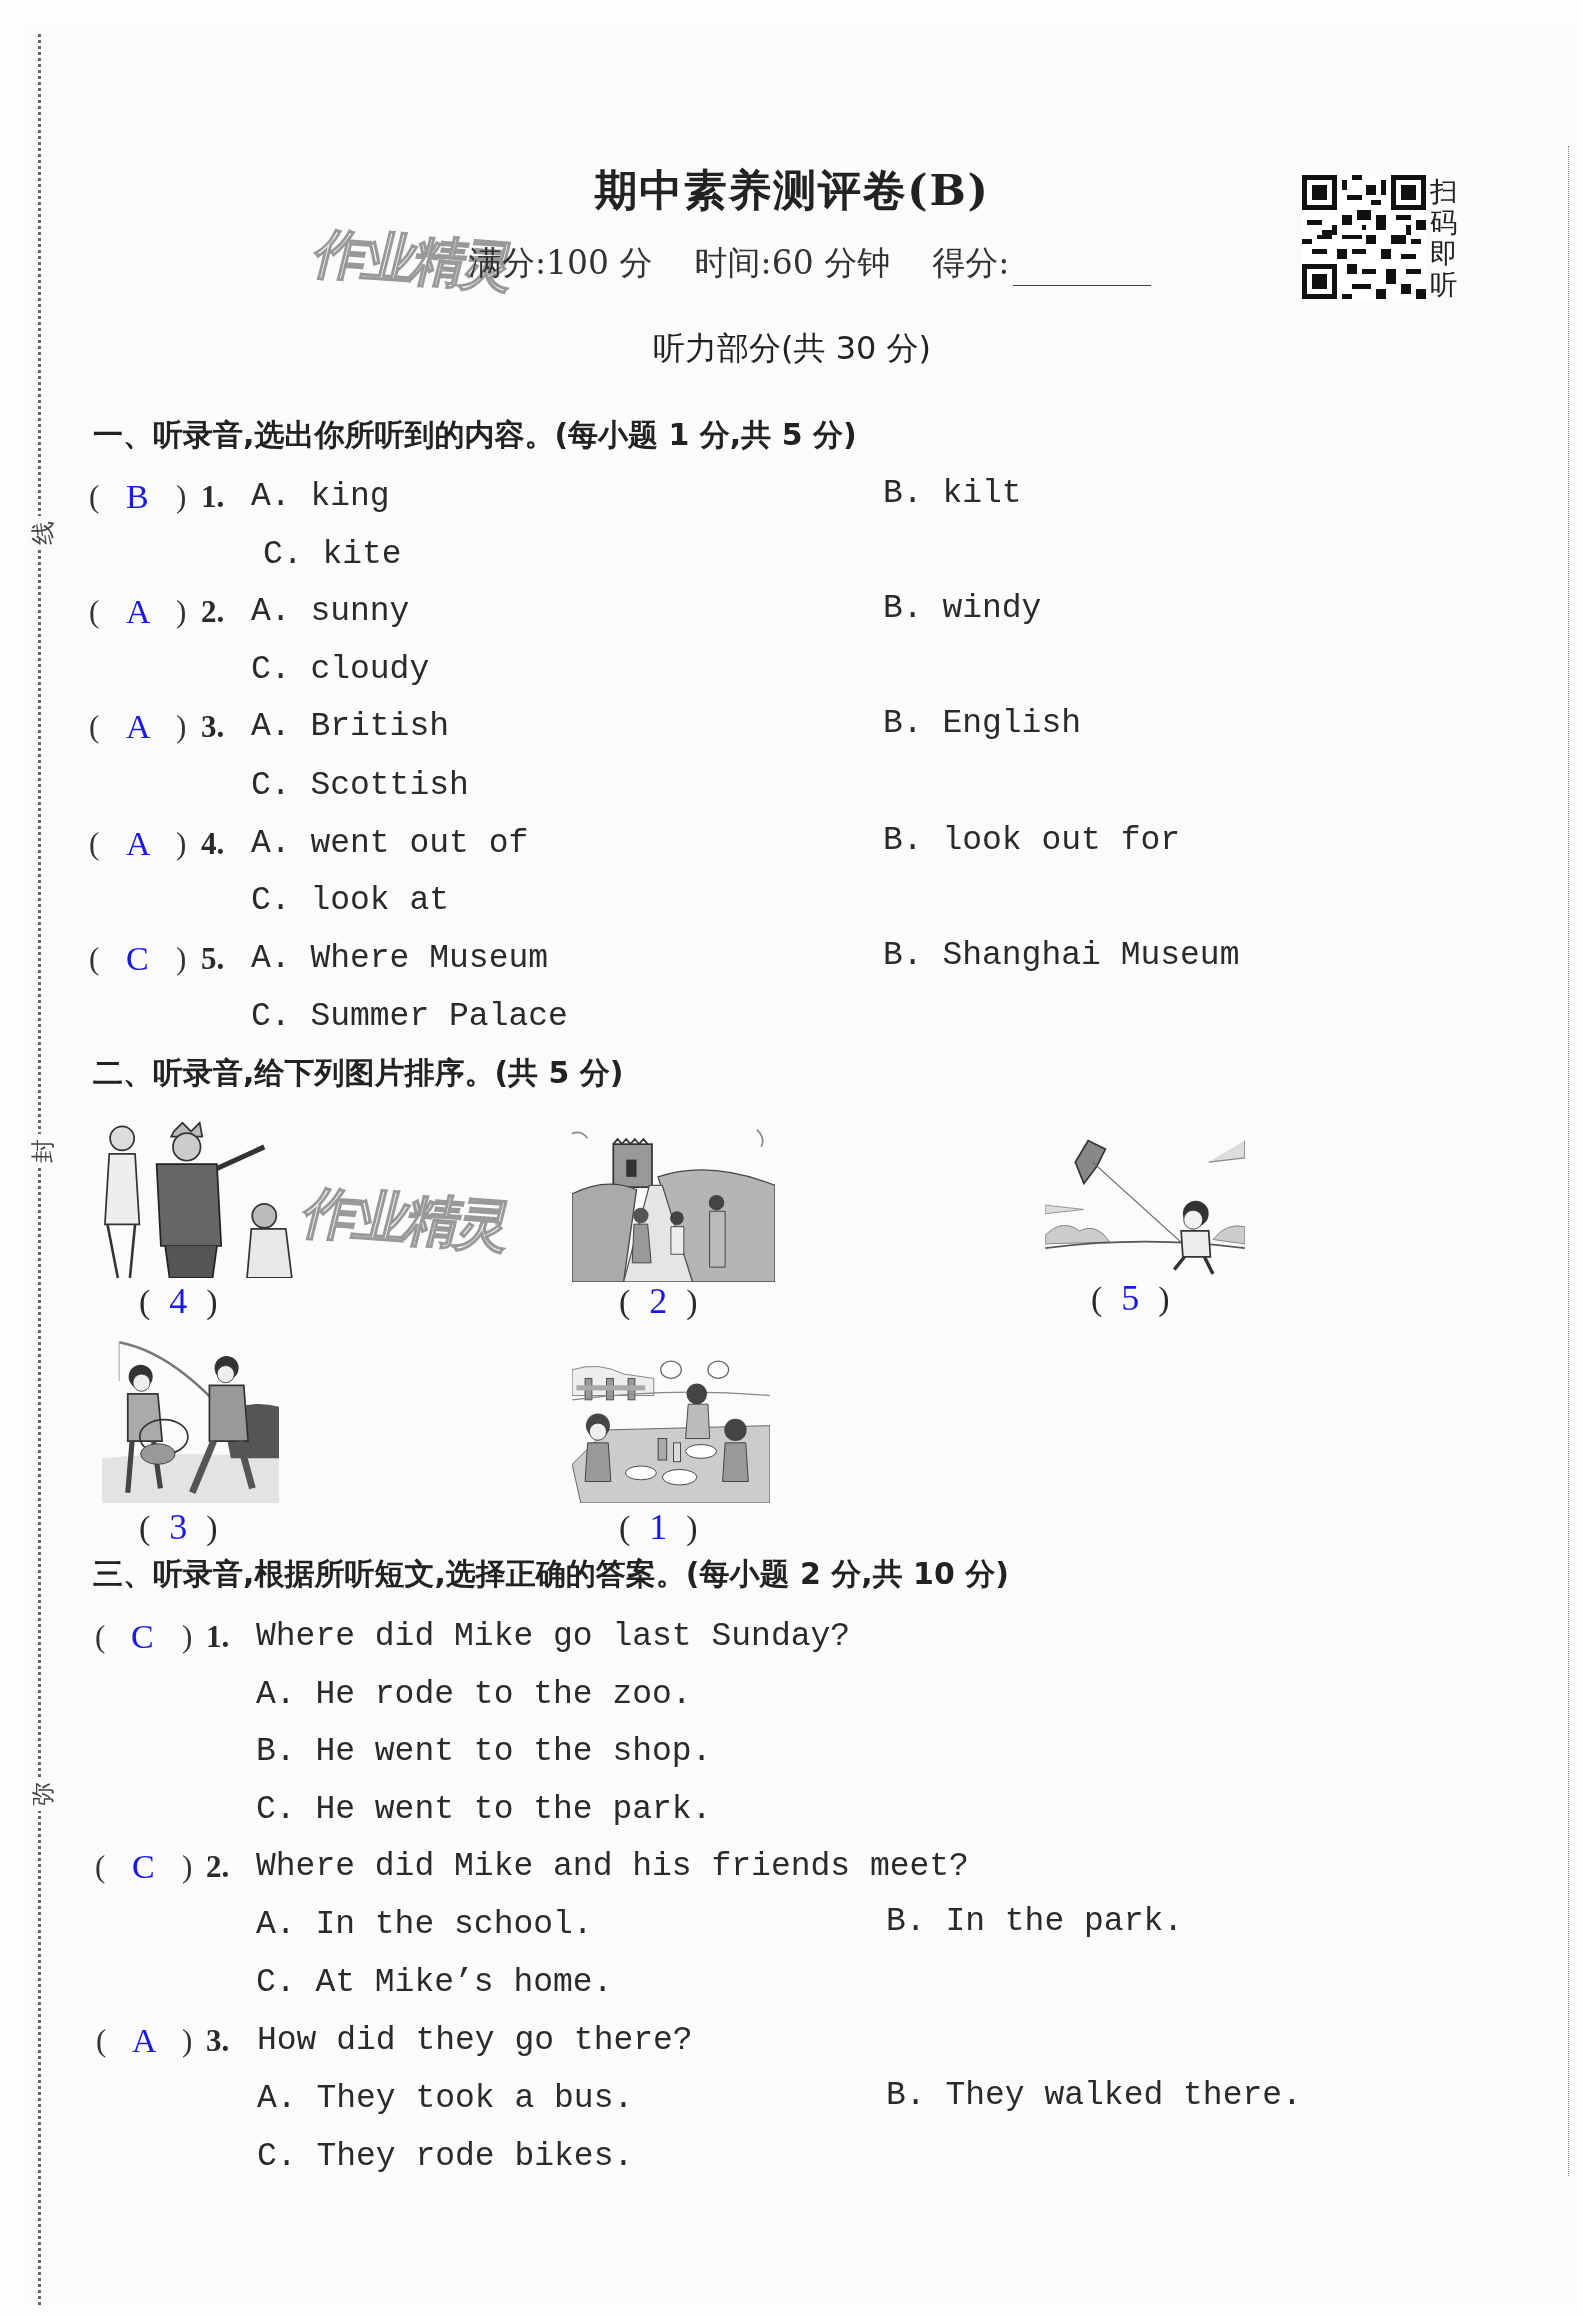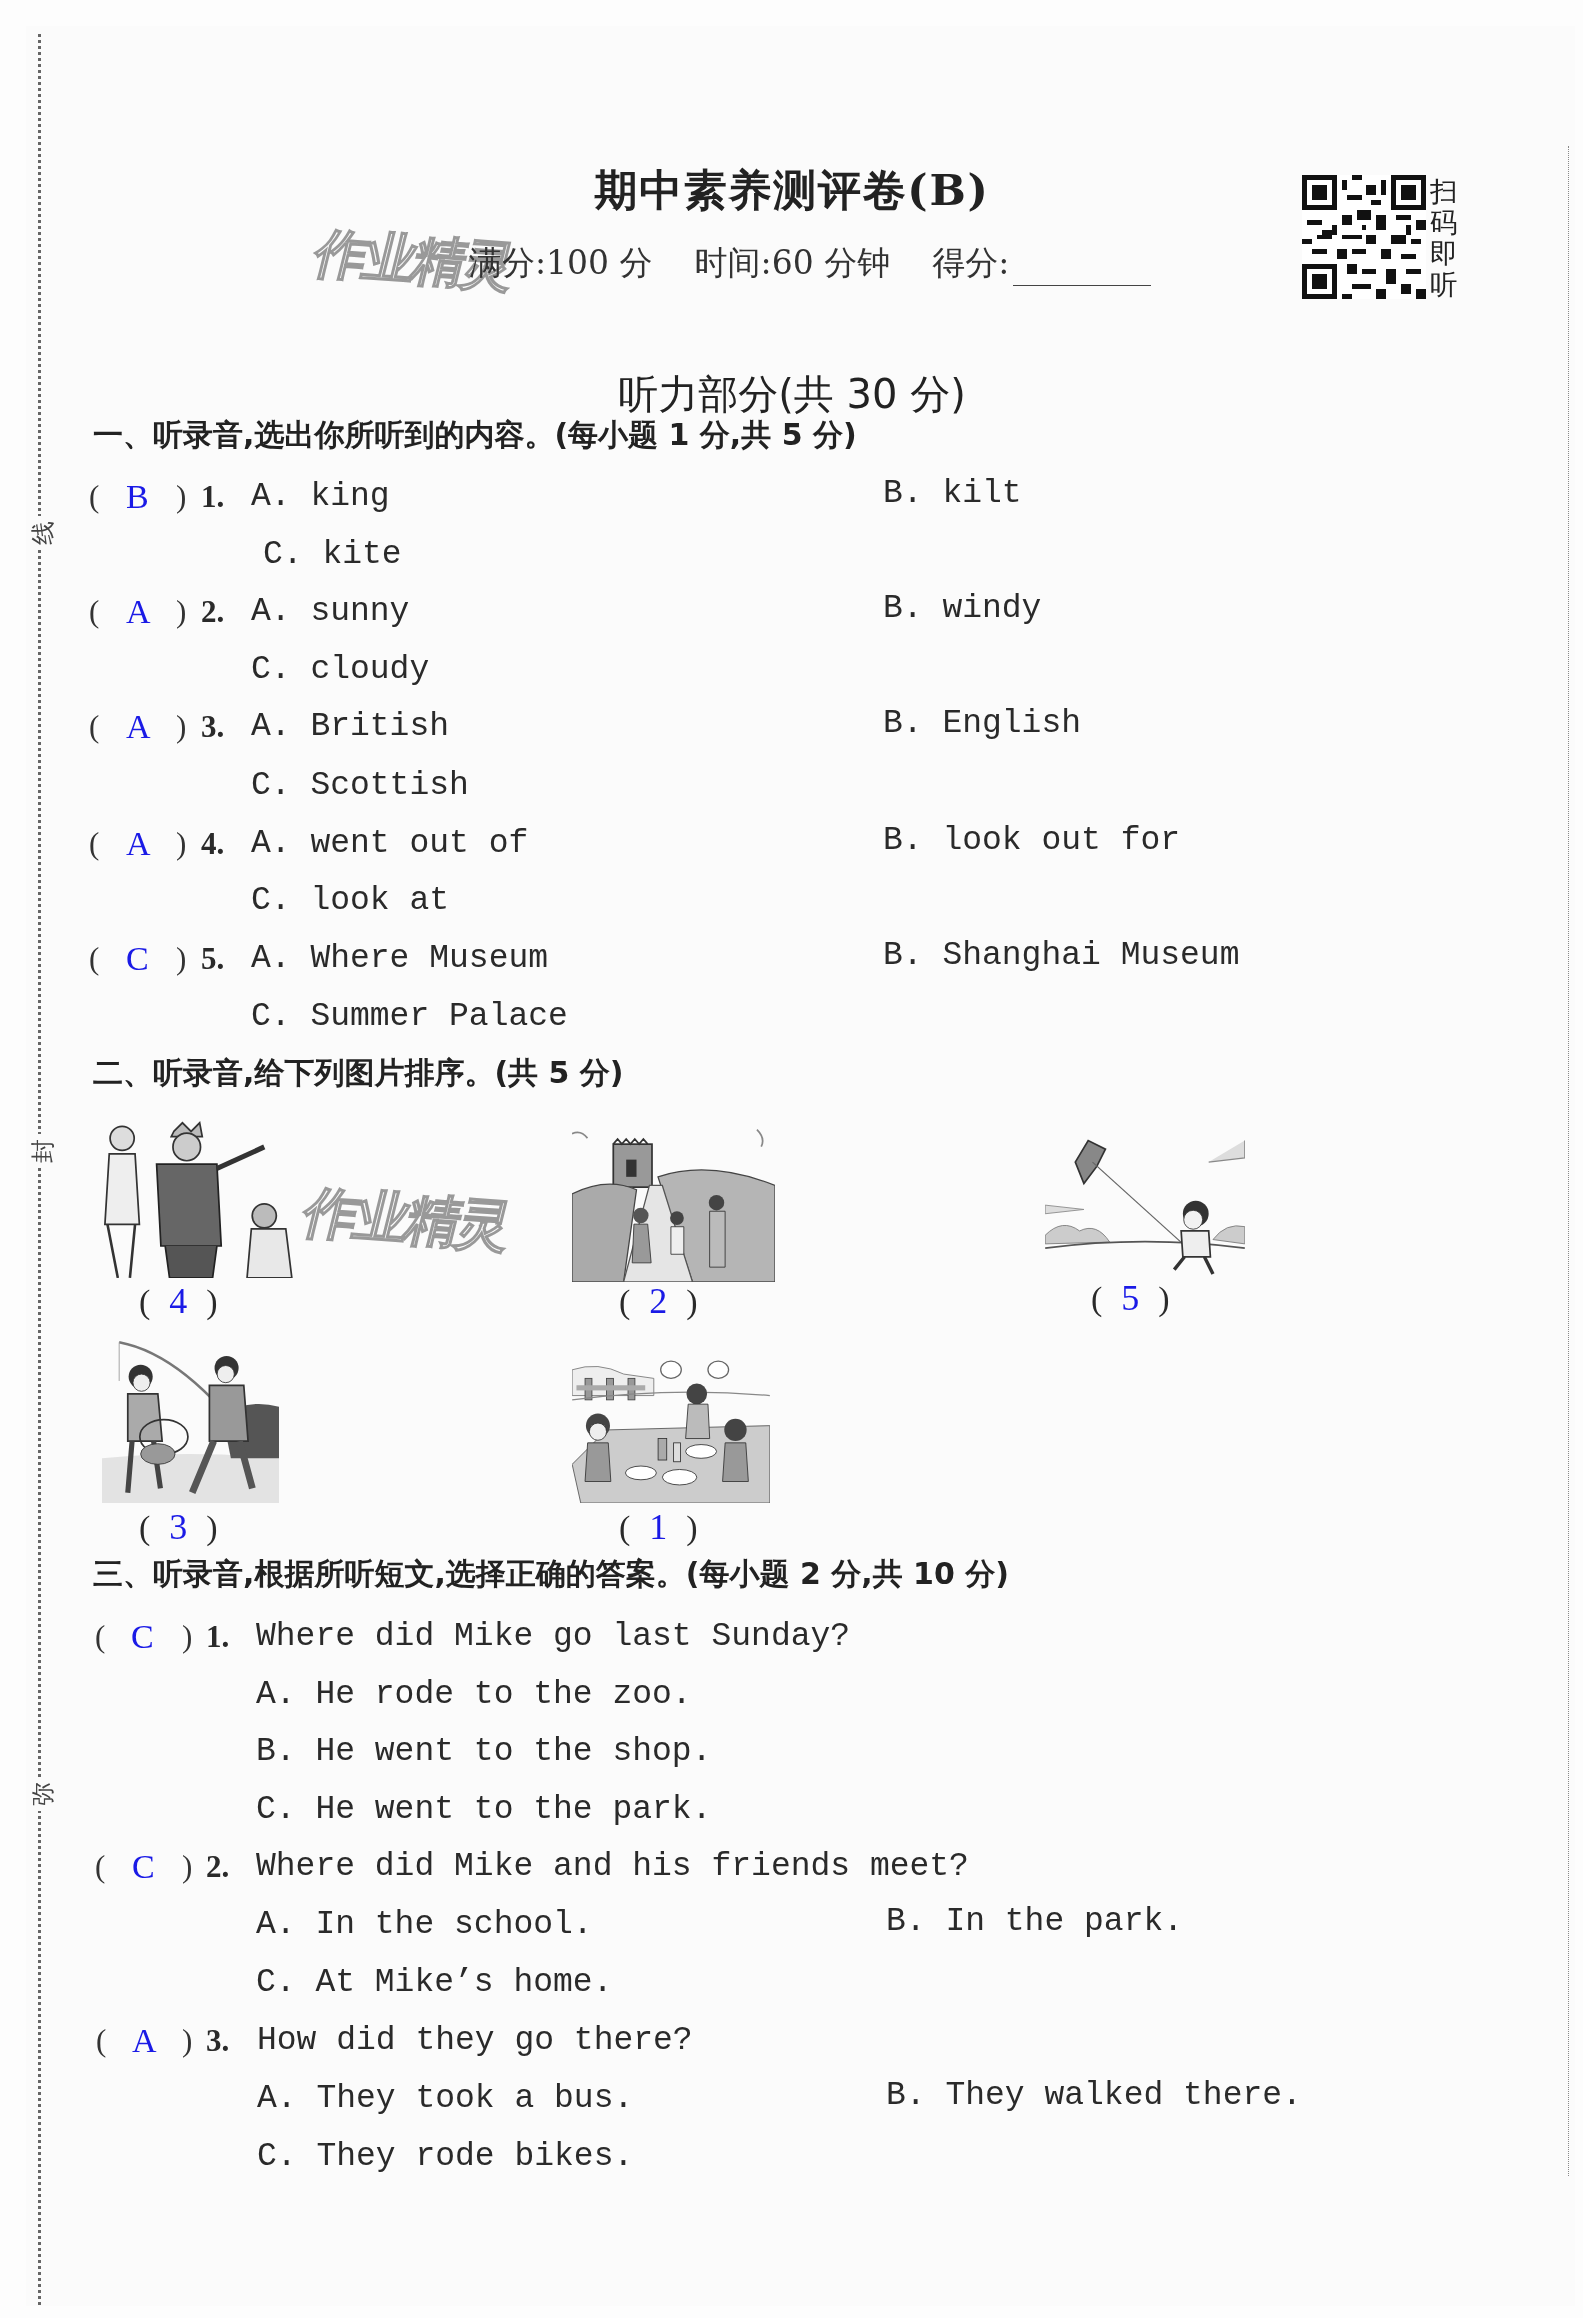--- a/index.html
+++ b/index.html
@@ -7,21 +7,21 @@
        font-family:"Liberation Serif","DejaVu Serif",serif;color:#2a2a2a;}
   .page-bg{position:absolute;left:26px;top:26px;width:1549px;height:2280px;background:#fbfbfb;}
   .dotline-left{position:absolute;left:38px;top:34px;width:0;height:2271px;border-left:3.4px dotted #666;}
   .dotline-right{position:absolute;left:1568px;top:146px;width:0;height:2030px;border-left:1.7px dotted #888;}
   .margin-char{position:absolute;left:26px;width:34px;height:34px;background:#fbfbfb;
        font-family:"DejaVu Serif",serif;font-size:24px;color:#444;text-align:center;line-height:34px;transform:rotate(-90deg);}
   .title{position:absolute;left:0;width:1584px;top:162px;text-align:center;font-size:43px;font-weight:bold;
        font-family:"DejaVu Serif",serif;letter-spacing:1.7px;color:#222;}
   .subtitle{position:absolute;left:469px;top:241px;font-size:33px;font-family:"DejaVu Serif",serif;color:#333;white-space:nowrap;}
   .subtitle .blank{display:inline-block;width:138px;border-bottom:1.7px solid #444;vertical-align:bottom;margin-left:3.4px;height:33px;}
-  .part{position:absolute;left:0;width:1584px;top:327px;text-align:center;font-size:40px;font-family:"DejaVu Sans",sans-serif;color:#222;margin-top:40px;}
+  .part{position:absolute;left:0;width:1584px;top:327px;text-align:center;font-size:32px;font-family:"DejaVu Sans",sans-serif;color:#222;}
   .watermark{position:absolute;font-family:"DejaVu Sans",sans-serif;font-weight:bold;color:transparent;
        -webkit-text-stroke:1.3px #999;transform:skewX(-10deg) rotate(4deg);letter-spacing:-3.4px;}
   .qr{position:absolute;left:1302px;top:175px;width:124px;height:124px;}
   .qr-text{position:absolute;left:1430px;top:176px;width:34px;font-size:27.5px;line-height:31px;font-family:"DejaVu Sans",sans-serif;color:#222;}
   .section-head{position:absolute;left:93px;font-size:30px;font-weight:bold;font-family:"DejaVu Sans",sans-serif;color:#222;white-space:nowrap;text-align:center;}
   .row{position:absolute;height:43px;font-size:33px;line-height:43px;white-space:nowrap;}
   .paren{position:absolute;font-size:31px;color:#333;}
   .ans{position:absolute;color:#1a1ae6;font-size:34px;}
   .num{position:absolute;font-weight:bold;font-size:31px;}
   .opt{position:absolute;font-size:33px;font-family:Liberation Mono, monospace;}

